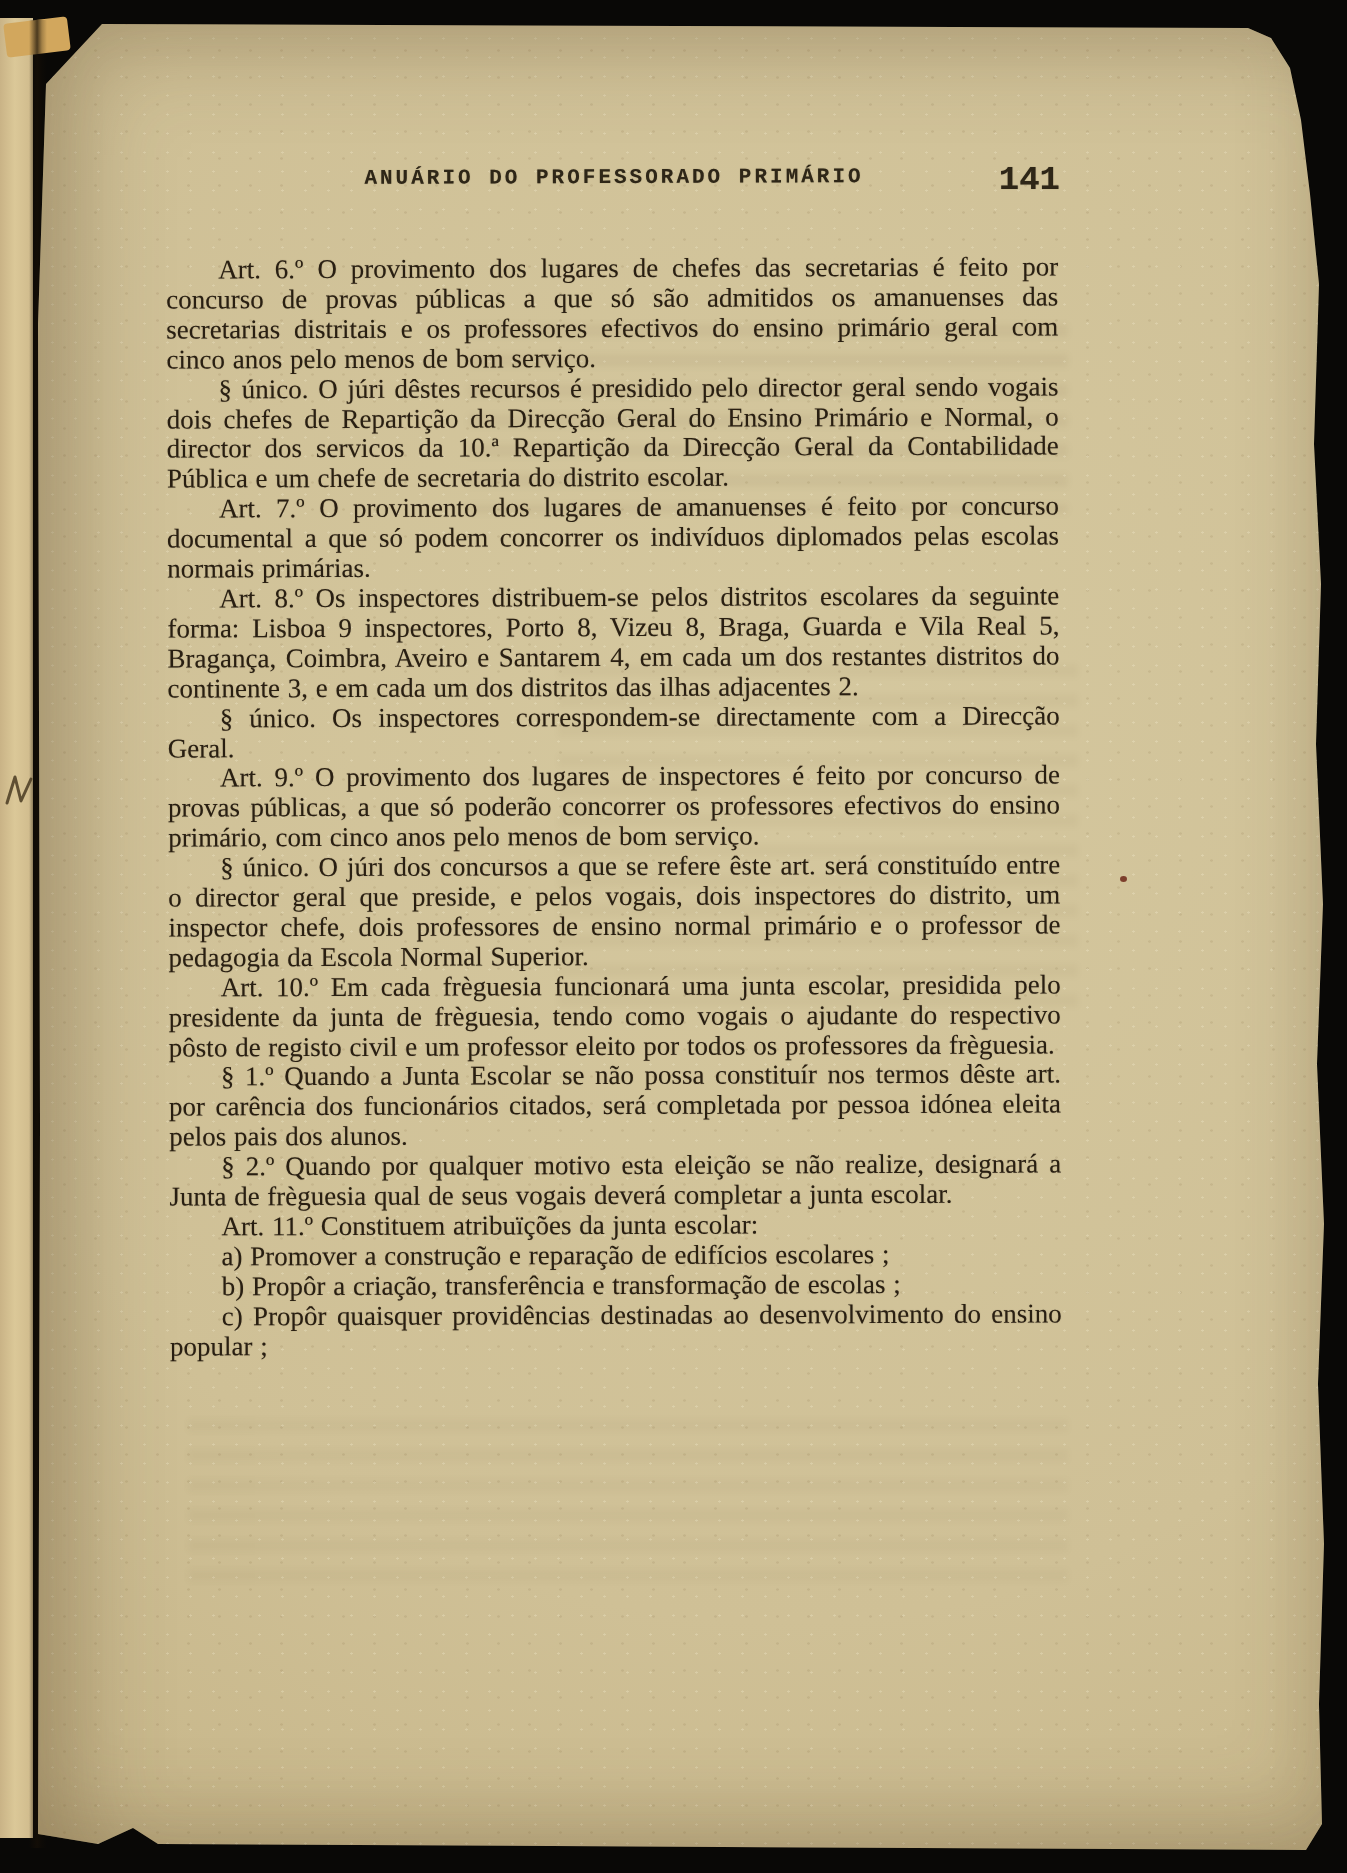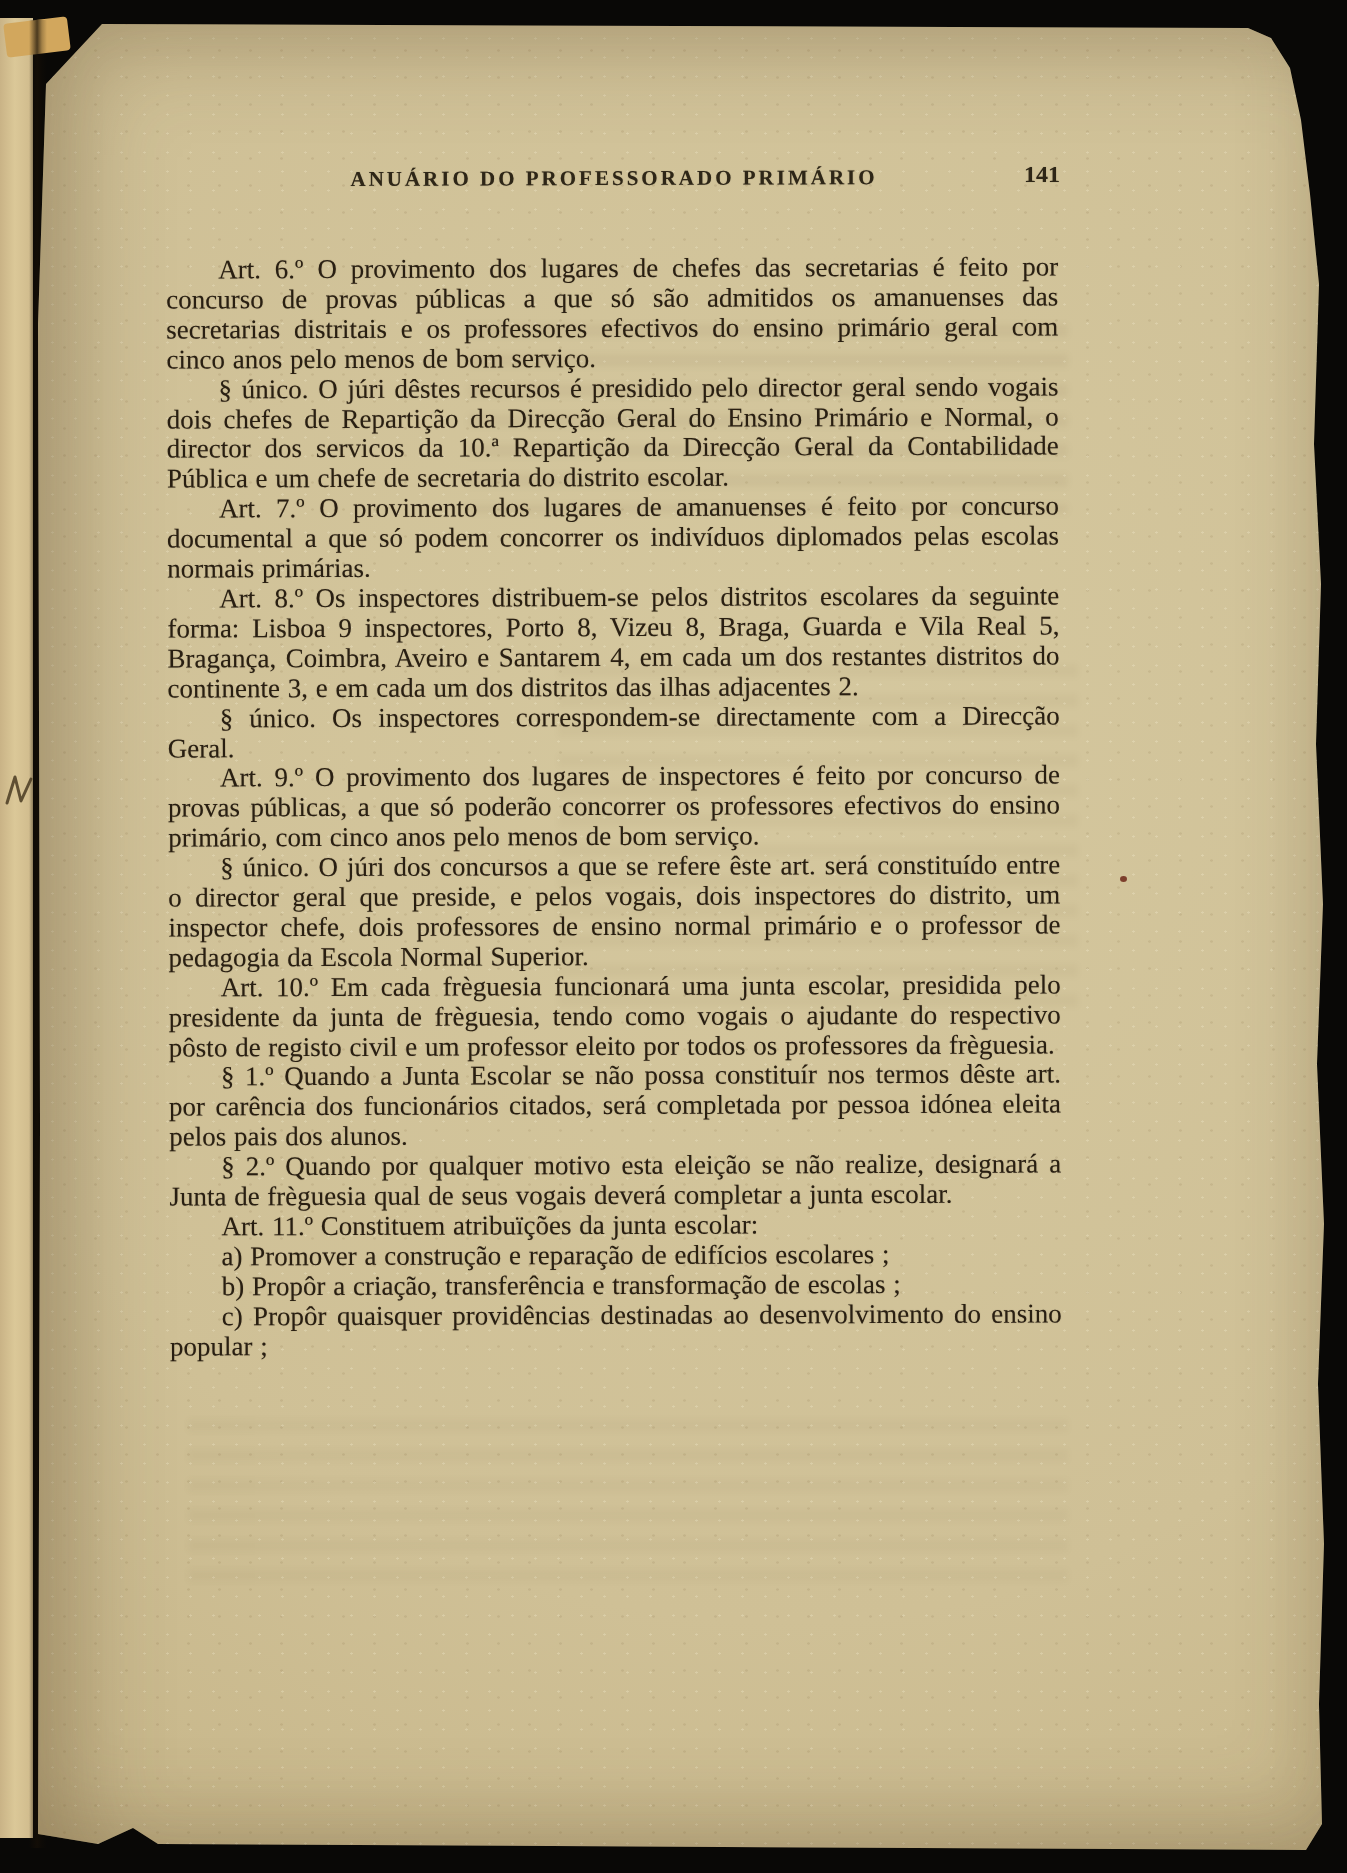--- a/index.html
+++ b/index.html
@@ -29,24 +29,24 @@
   .shade{position:absolute;inset:0;pointer-events:none;
     box-shadow:inset 45px 25px 90px rgba(88,68,38,.28), inset -12px -35px 80px rgba(88,68,38,.20);}
 
   
   .ghost{position:absolute;filter:blur(3px);pointer-events:none;
     background:repeating-linear-gradient(to bottom, rgba(95,78,46,.11) 0 13px, rgba(95,78,46,0) 13px 30px);}
   .g1{left:430px;top:300px;width:600px;height:190px;opacity:.55;}
   .g2{left:520px;top:640px;width:520px;height:360px;opacity:.4;}
   .g3{left:150px;top:1395px;width:880px;height:170px;opacity:.35;}
 
-  .header{position:absolute;left:130px;top:142px;width:892px;height:40px;color:#2e2617;}
+  .header{position:absolute;left:130px;top:142px;width:892px;height:40px;color:#2e2617;font-family:Liberation Mono, monospace;}
   .running-title{text-align:center;font-size:21px;font-weight:bold;letter-spacing:3px;
     transform:rotate(-0.2deg);text-shadow:0 0 1px rgba(46,38,23,.4);}
-  .page-number{position:absolute;right:0;top:-5px;font-size:24px;font-weight:bold;
+  .page-number{position:absolute;right:0;top:-5px;font-size:34px;font-weight:bold;
     text-shadow:0 0 1px rgba(46,38,23,.4);}
 
   .text-block{position:absolute;left:130px;top:230px;width:892px;
     font-size:27px;line-height:29.9px;text-align:justify;color:#291f12;
     transform:rotate(-0.2deg);}
   .text-block p{margin:0;text-indent:52px;word-spacing:1px;
     text-shadow:0 0 1px rgba(41,31,18,.38);}
 
   .pen-mark{position:absolute;left:4px;top:772px;opacity:.85;}
   .speck{position:absolute;left:1082px;top:852px;width:7px;height:6px;

